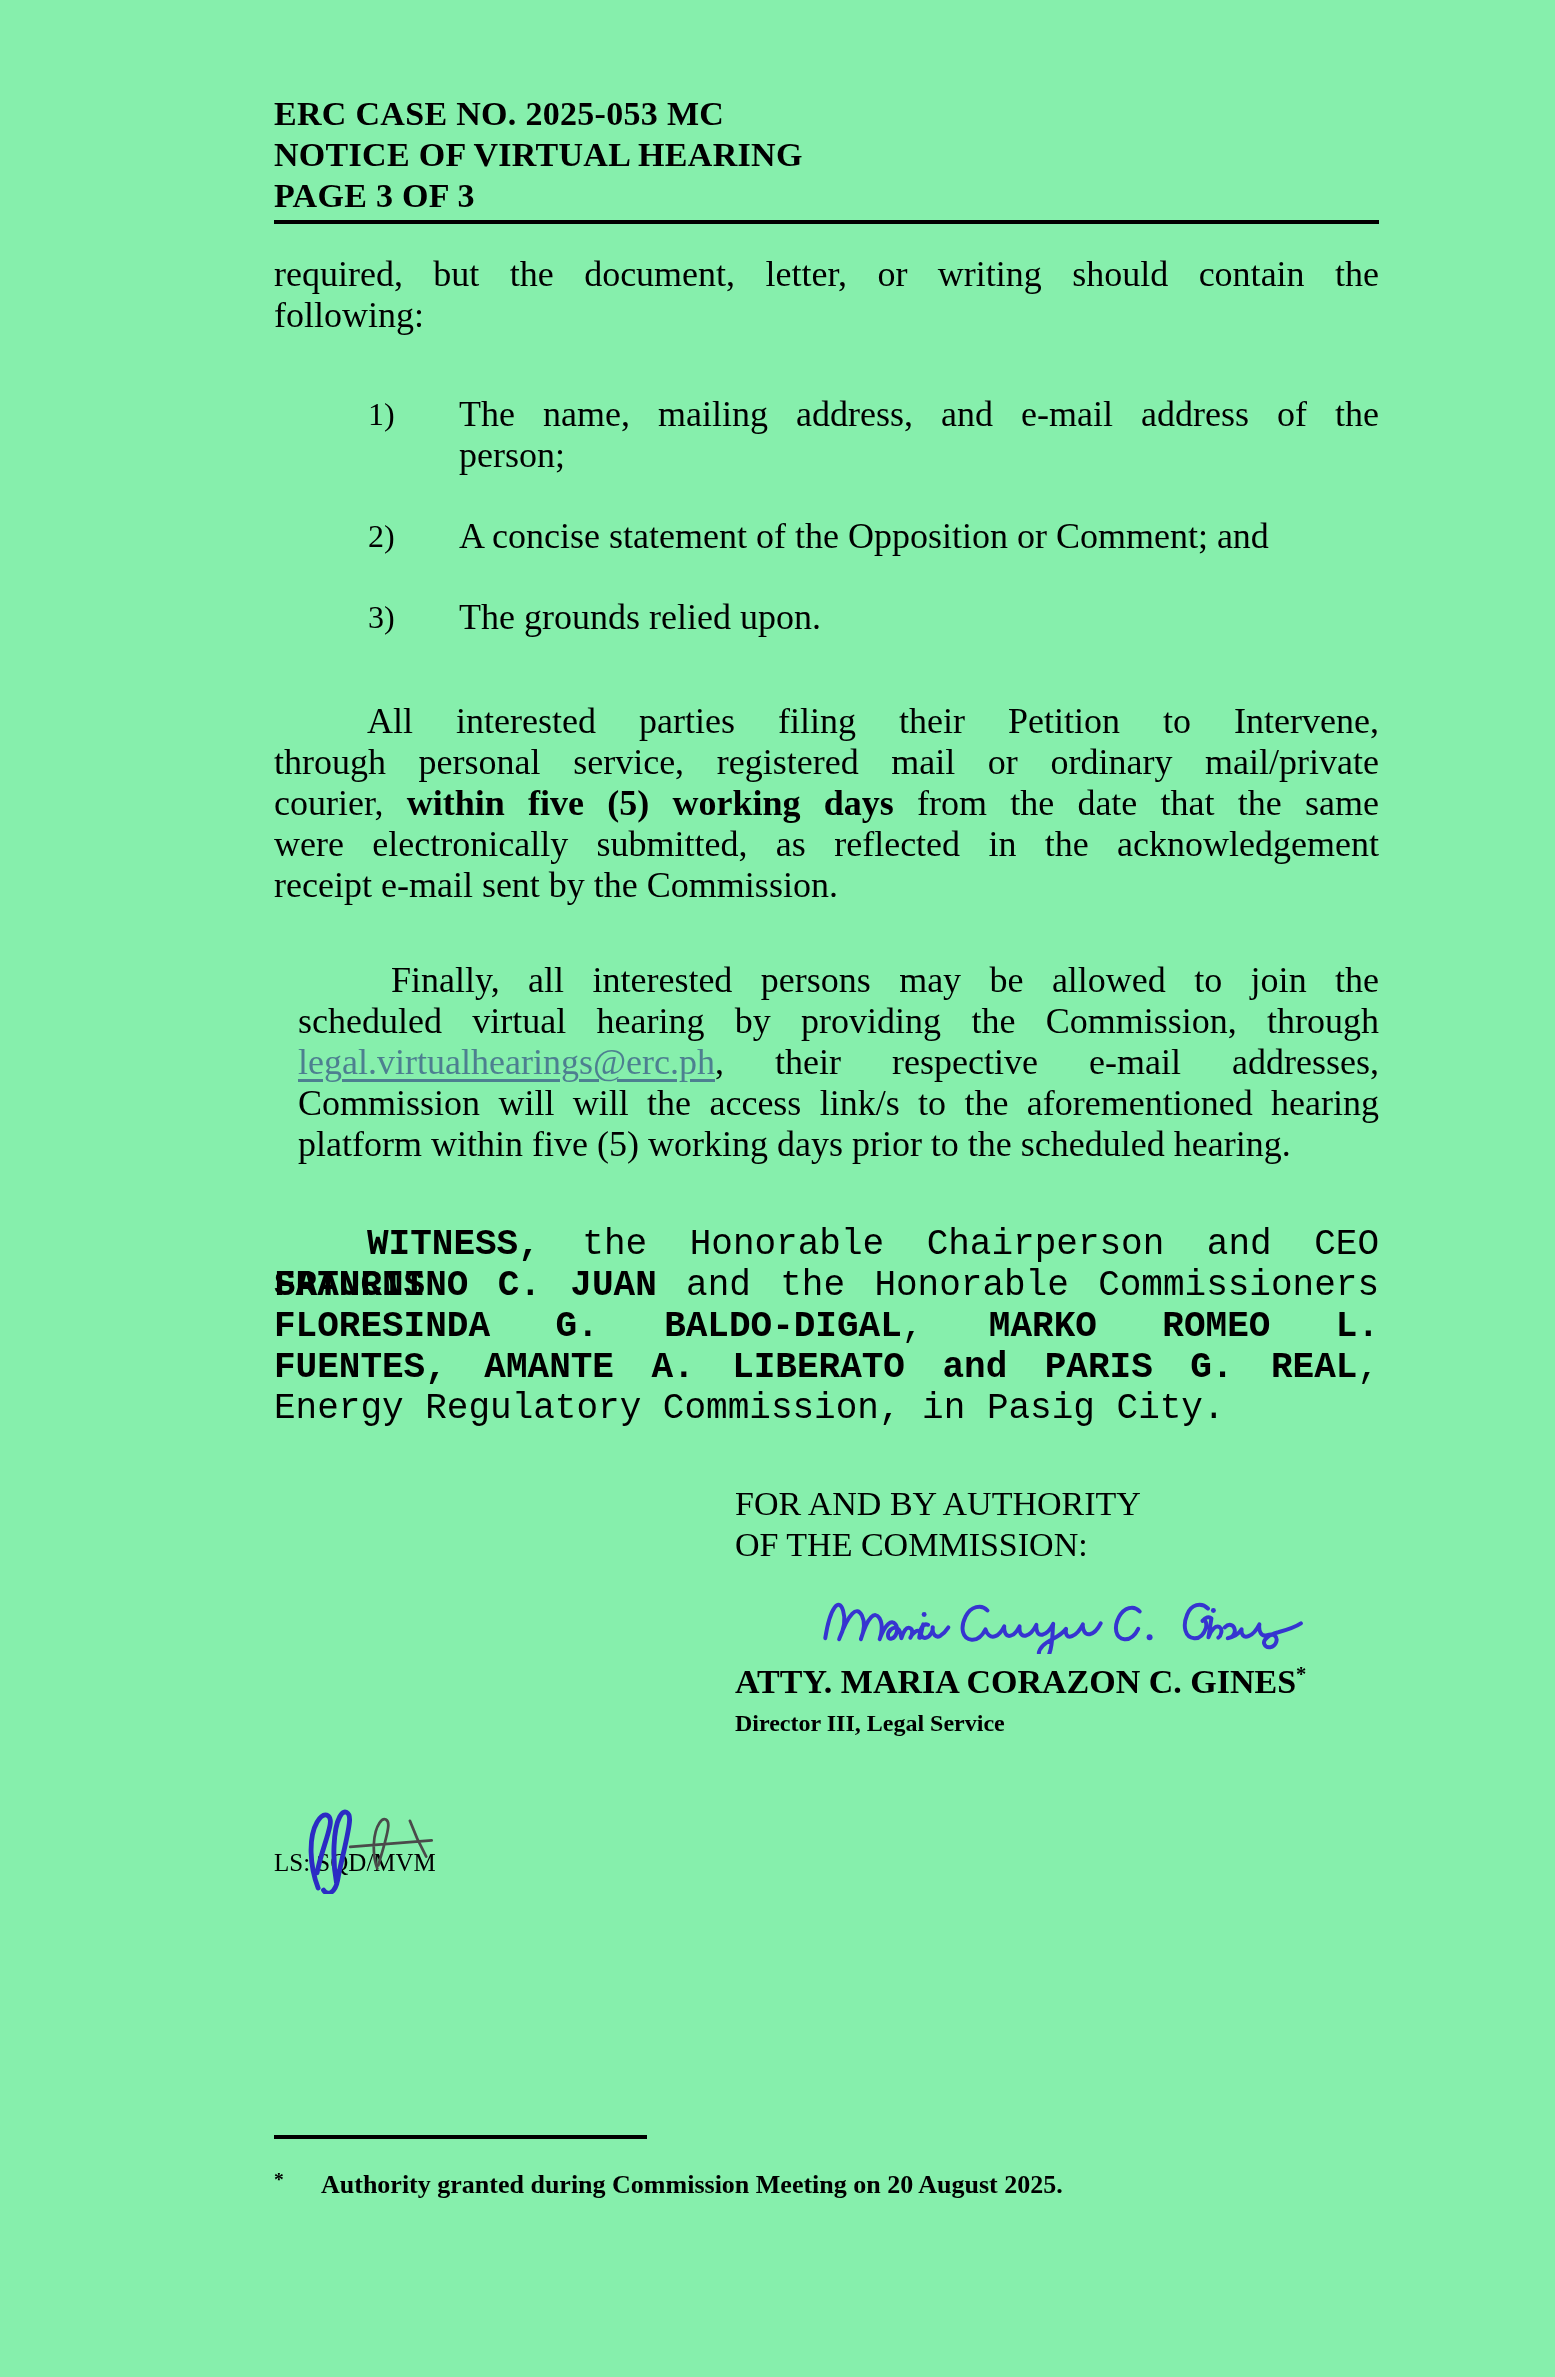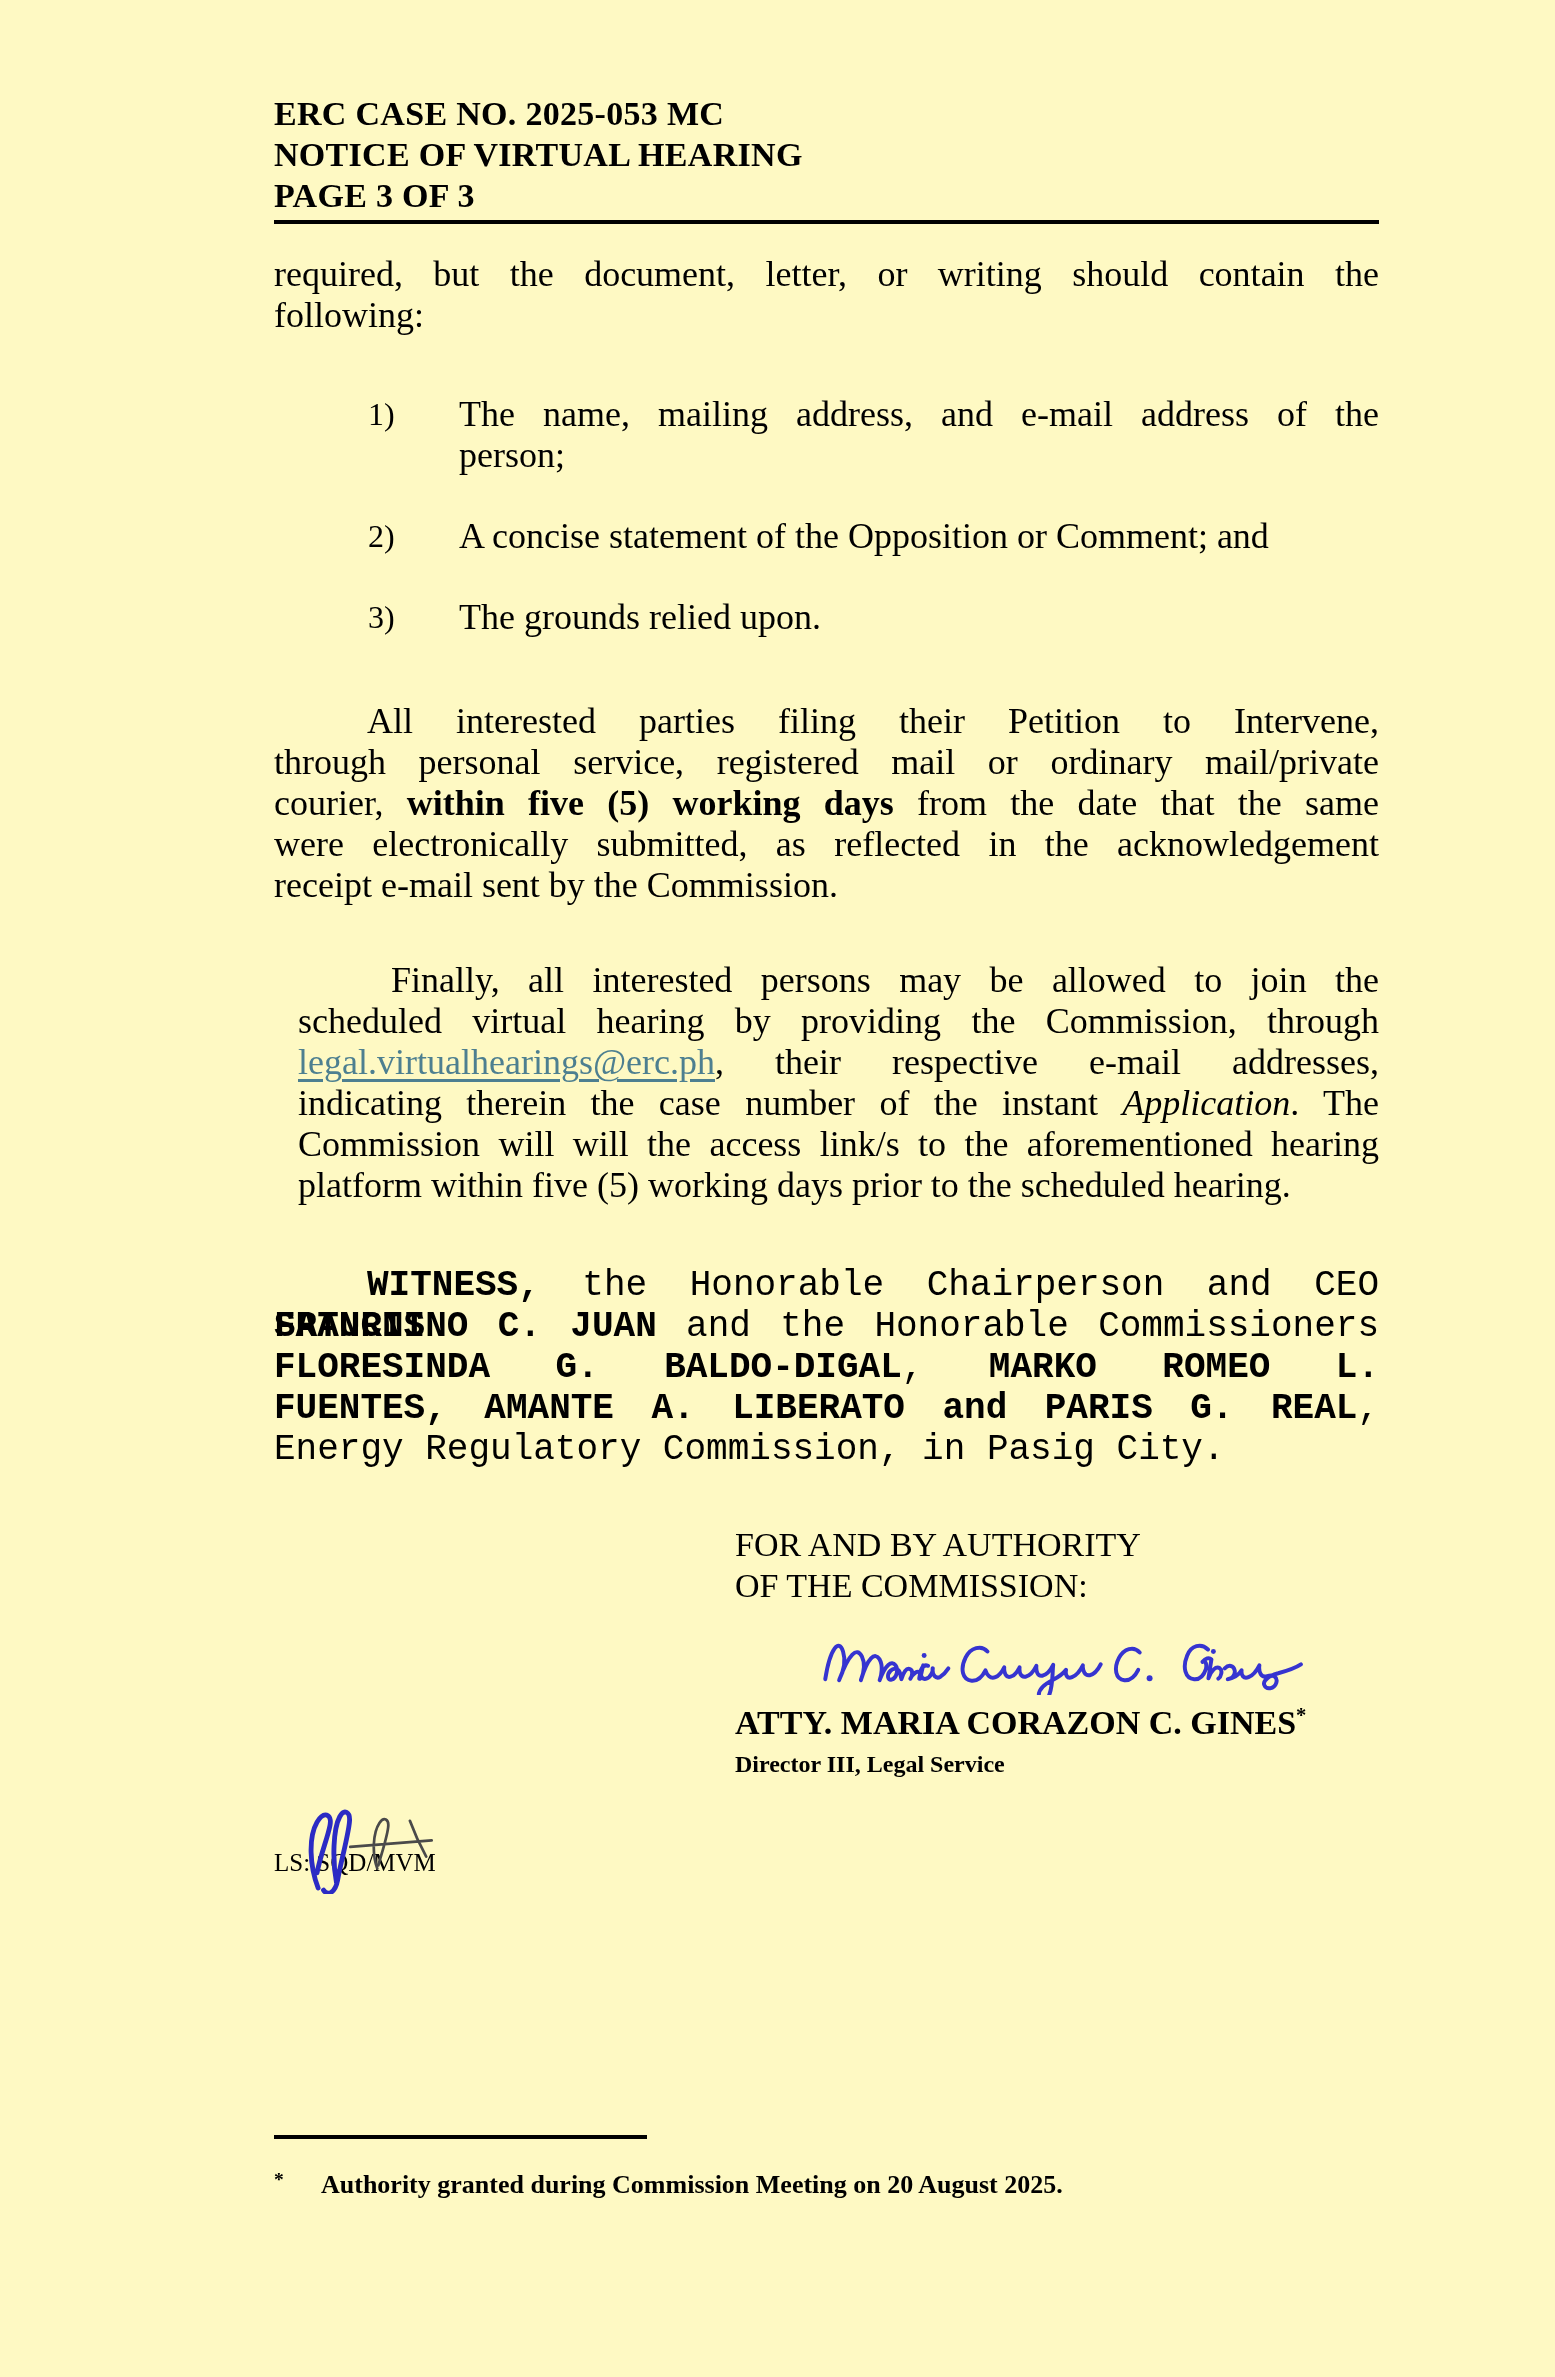--- a/index.html
+++ b/index.html
@@ -1,20 +1,20 @@
 <!DOCTYPE html>
 <html style="--ink: #000000; --link: #4d7f90; --sig: #3634d0; --init: #2b2bc4; --flourish: #4a4a4a;font-size:8.7px"><head>
 <meta charset="utf-8">
 <style>
   :root{
     --ink:#000000; --link:#4d7f90; --sig:#3634d0; --init:#2b2bc4; --flourish:#4a4a4a;
   }
   html,body{margin:0;padding:0;background:#ffffff;}
   .page{
-    position:relative; width:1555px; height:2377px; background:#fef9c3;
+    position:relative; width:1555px; height:2377px; background:#86efac;
     font-family:"Liberation Serif","DejaVu Serif",serif; color:var(--ink);
     overflow:hidden;
   }
   .content{position:absolute; left:274px; top:0; width:1105px;}
   
   .header{padding-top:93px;}
   .hline{font-size:34px; font-weight:bold; line-height:41px; letter-spacing:0.3px;}
   .hrule{border-top:4.9px solid var(--ink); margin-top:4.3px; width:100%;}
   
   .tline{
@@ -110,21 +110,20 @@
         <div class="tline"><span class="seg">through personal service, registered mail or ordinary mail/private</span></div>
         <div class="tline"><span class="seg">courier, </span><span class="seg b">within five (5) working days</span><span class="seg"> from the date that the same</span></div>
         <div class="tline"><span class="seg">were electronically submitted, as reflected in the acknowledgement</span></div>
         <div class="tline last"><span class="seg">receipt e-mail sent by the Commission.</span></div>
       </section>
 
     <section class="p3">
         <div class="tline ind"><span class="seg">Finally, all interested persons may be allowed to join the</span></div>
         <div class="tline"><span class="seg">scheduled virtual hearing by providing the Commission, through</span></div>
         <div class="tline"><span class="seg link">legal.virtualhearings@erc.ph</span><span class="seg">, their respective e-mail addresses,</span></div>
-        <div class="tline"><span class="seg">indicating therein the case number of the instant </span><span class="seg i">Application</span><span class="seg">. The</span></div>
         <div class="tline"><span class="seg">Commission will will the access link/s to the aforementioned hearing</span></div>
         <div class="tline last"><span class="seg">platform within five (5) working days prior to the scheduled hearing.</span></div>
       </section>
 
     <section class="p4">
         <div class="tline ind"><span class="seg b">WITNESS,</span><span class="seg"> the Honorable Chairperson and CEO </span><span class="seg b">FRANCIS</span></div>
         <div class="tline"><span class="seg b">SATURNINO C. JUAN</span><span class="seg"> and the Honorable Commissioners</span></div>
         <div class="tline"><span class="seg b">FLORESINDA G. BALDO-DIGAL</span><span class="seg">, </span><span class="seg b">MARKO ROMEO L.</span></div>
         <div class="tline"><span class="seg b">FUENTES, AMANTE A. LIBERATO and PARIS G. REAL</span><span class="seg">,</span></div>
         <div class="tline last"><span class="seg">Energy Regulatory Commission, in Pasig City.</span></div>

